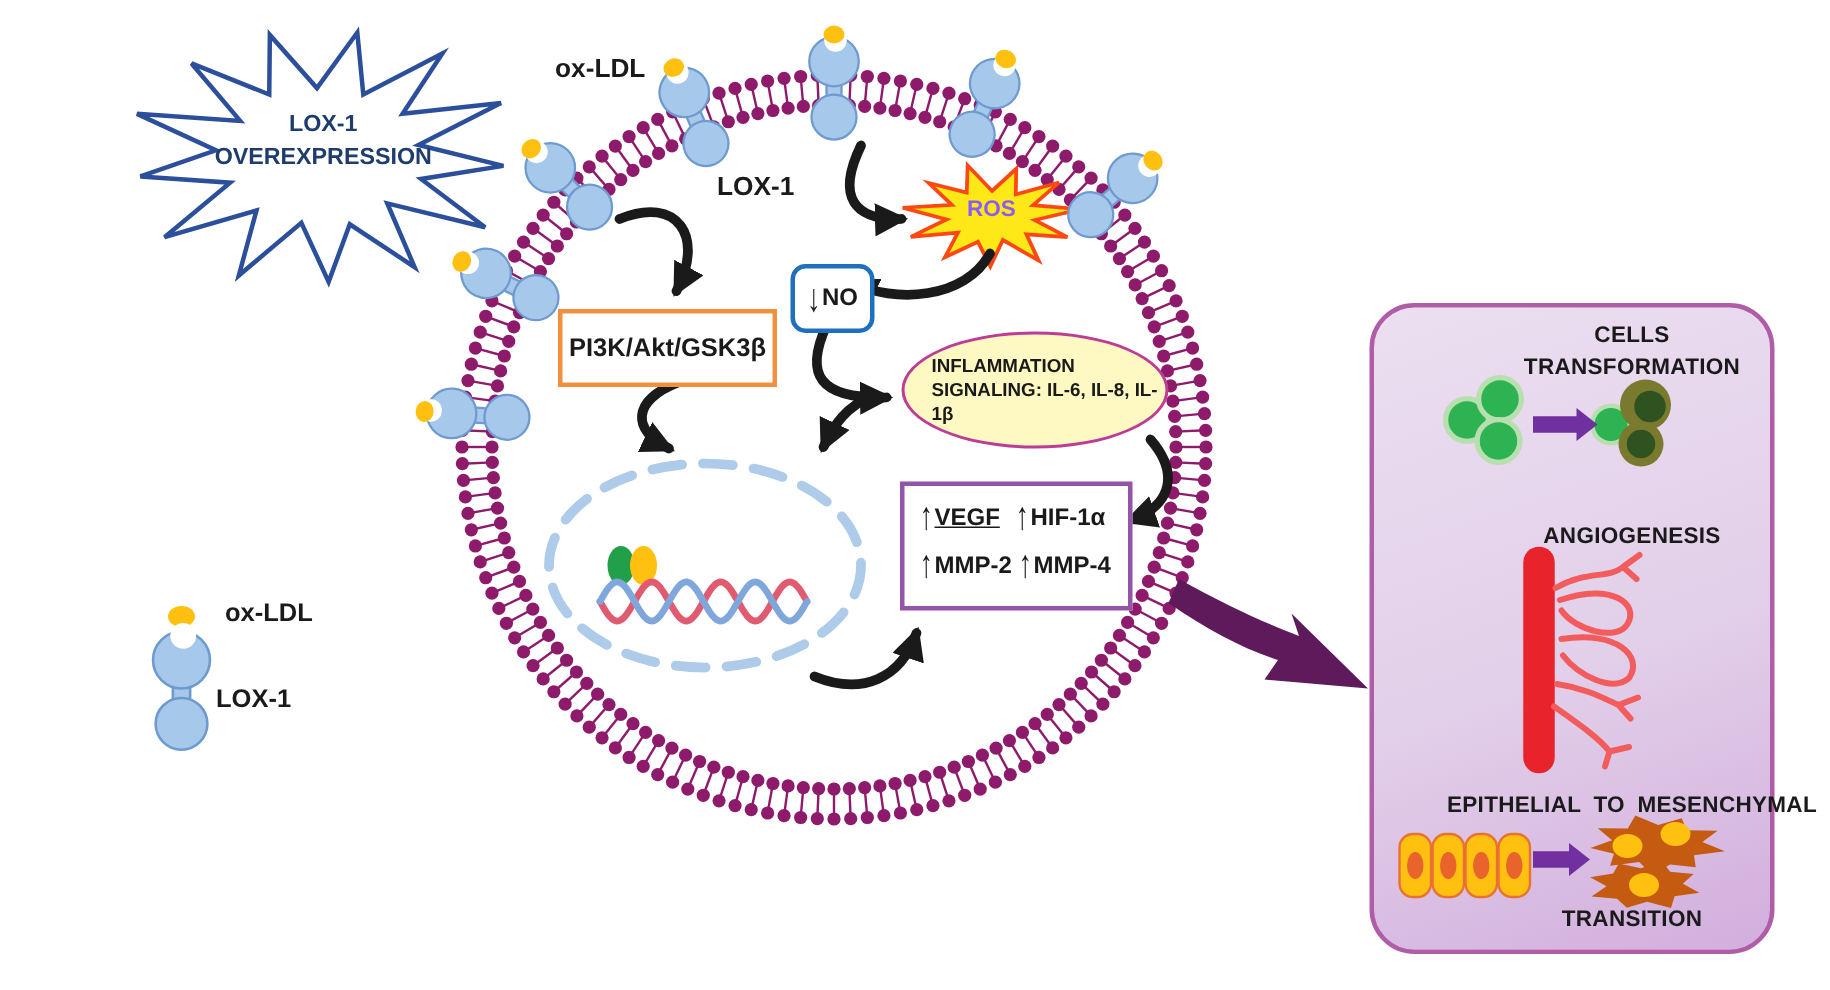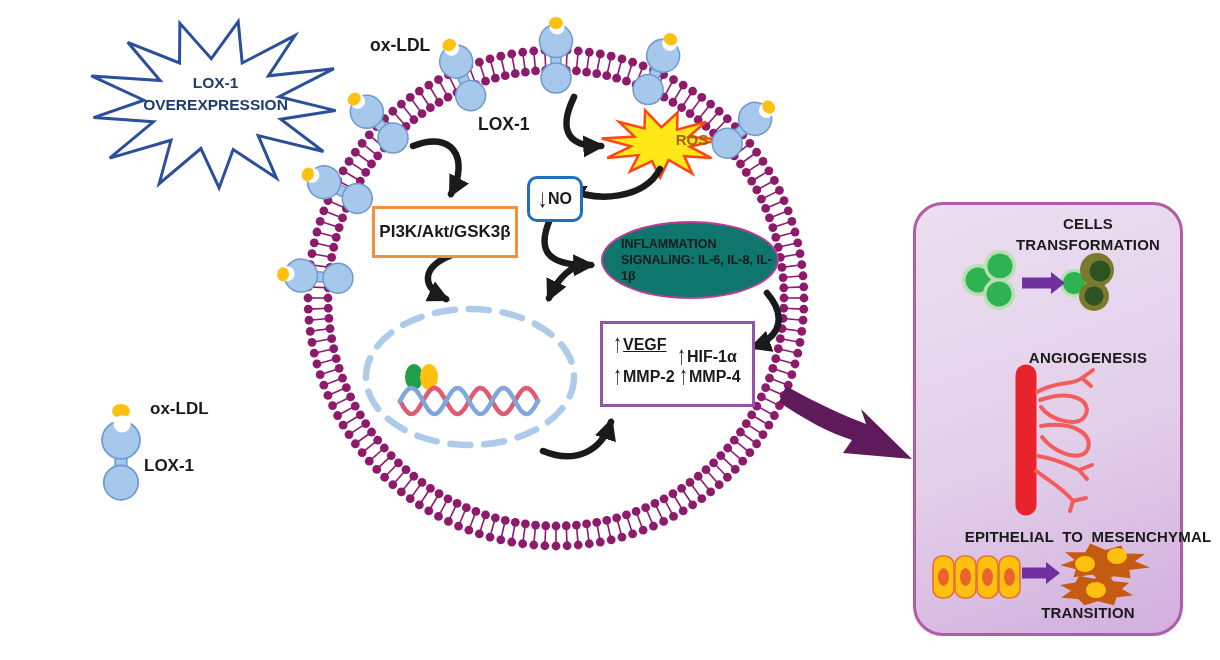--- a/index.html
+++ b/index.html
@@ -8,23 +8,23 @@
   #gfx{position:absolute;left:0;top:0;z-index:1;}
   .ov{position:absolute;z-index:2;font-weight:bold;text-align:center;}
   .panel{position:absolute;left:913px;top:202px;width:264px;height:428px;z-index:0;
          border:3px solid #b05ca6;border-radius:30px;
          background:linear-gradient(160deg,#ecdff1 0%,#e2cfe9 55%,#d2aedd 100%);}
   .ptxt{position:absolute;left:0;width:100%;text-align:center;font-weight:bold;
         font-size:15px;letter-spacing:.2px;z-index:2;padding-left:40px;}
   .box{display:flex;align-items:center;justify-content:center;background:#fff;text-align:center;}
   #pi3k{left:372px;top:206px;width:140px;height:46px;border:3px solid #f2913d;font-size:17px;}
   #nobox{left:527px;top:176px;width:50px;height:40px;border:3px solid #1f6fbf;border-radius:10px;font-size:16px;}
-  #rostxt{left:642px;top:131px;width:100px;color:#a16207;font-size:15px;}
+  #rostxt{left:611px;top:131px;width:100px;color:#8b5cf6;font-size:15px;}
   #inflam{left:601px;top:221px;width:178px;height:78px;border:2.5px solid #be3c96;border-radius:50%;
-          background:#0f766e;display:flex;align-items:center;font-size:12.5px;line-height:1.3;
+          background:#fef9c3;display:flex;align-items:center;font-size:12.5px;line-height:1.3;
           padding-left:18px;box-sizing:border-box;text-align:left;}
   #vegf{left:600px;top:321px;width:149px;height:80px;border:3px solid #9455a8;background:#fff;font-size:16px;}
   .vi{position:absolute;white-space:nowrap;}
   .up,.dn{display:inline-block;transform:scaleY(1.45);font-size:18px;margin-right:1px;}
   #nuctxt{left:427px;top:331px;font-size:17px;line-height:1.3;}
   #burst-txt{left:123px;top:72px;width:185px;text-align:center;font-size:15.5px;line-height:1.45;color:#1f3c6e;}
   #lbl-oxldl{left:370px;top:35px;font-size:17.5px;}
   #lbl-lox1{left:478px;top:114px;font-size:17.5px;}
   #leg-oxldl{left:150px;top:399px;font-size:17px;}
   #leg-lox1{left:144px;top:456px;font-size:17px;}
@@ -606,21 +606,21 @@
     <span class="dn">↓</span>
     <span>NO</span>
   </div>
 
   <div class="ov" id="rostxt">ROS</div>
 
   <div class="ov" id="inflam">INFLAMMATION SIGNALING: IL-6, IL-8, IL-1β</div>
 
   <div class="ov box" id="vegf">
     <span class="vi" style="left:10px;top:10px;text-decoration:underline;"><span class="up">↑</span><span>VEGF</span></span>
-    <span class="vi" style="left:74px;top:10px;margin-top:12px;"><span class="up">↑</span><span>HIF-1α</span></span>
+    <span class="vi" style="left:74px;top:10px;"><span class="up">↑</span><span>HIF-1α</span></span>
     <span class="vi" style="left:10px;top:42px;"><span class="up">↑</span><span>MMP-2</span></span>
     <span class="vi" style="left:76px;top:42px;"><span class="up">↑</span><span>MMP-4</span></span>
   </div>
 
 
   <div class="ov" id="leg-oxldl">ox-LDL</div>
   <div class="ov" id="leg-lox1">LOX-1</div>
 </div>
 
 </body></html>

